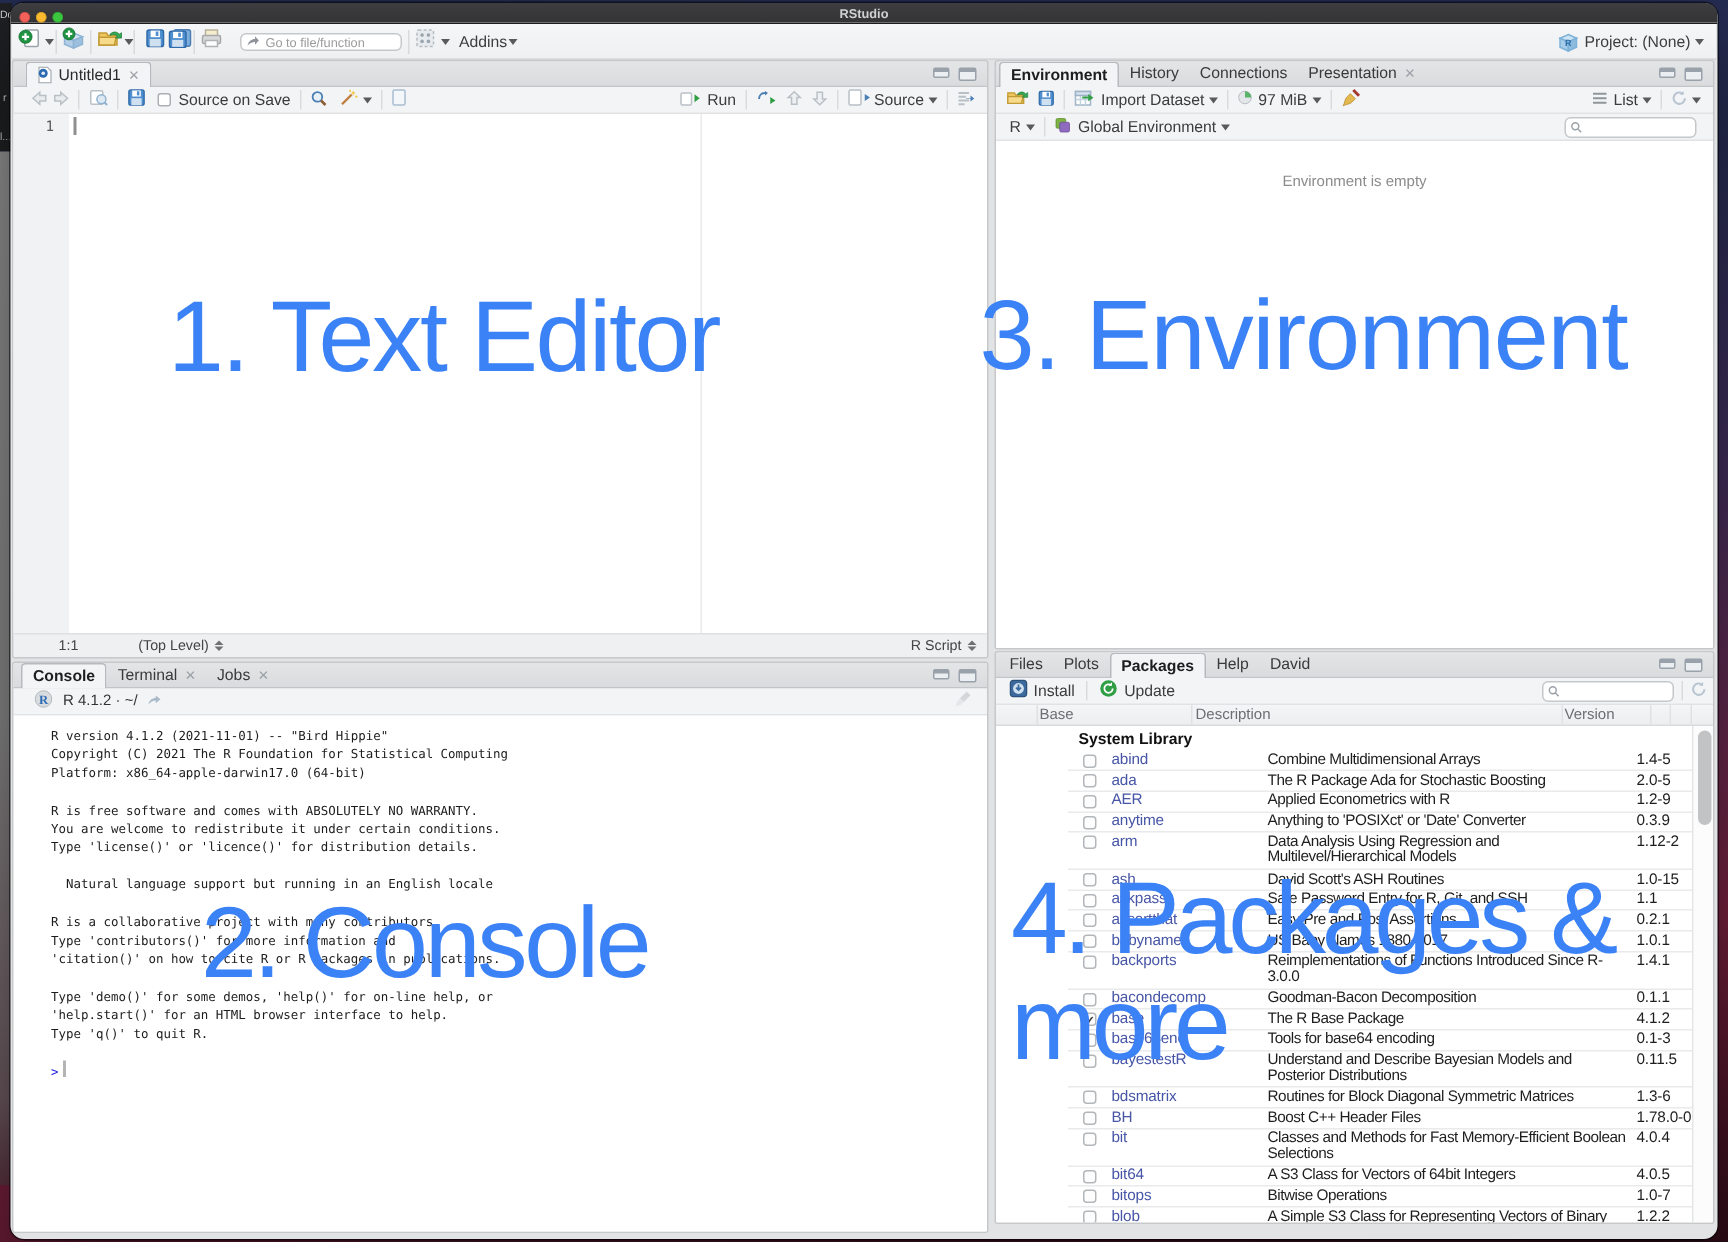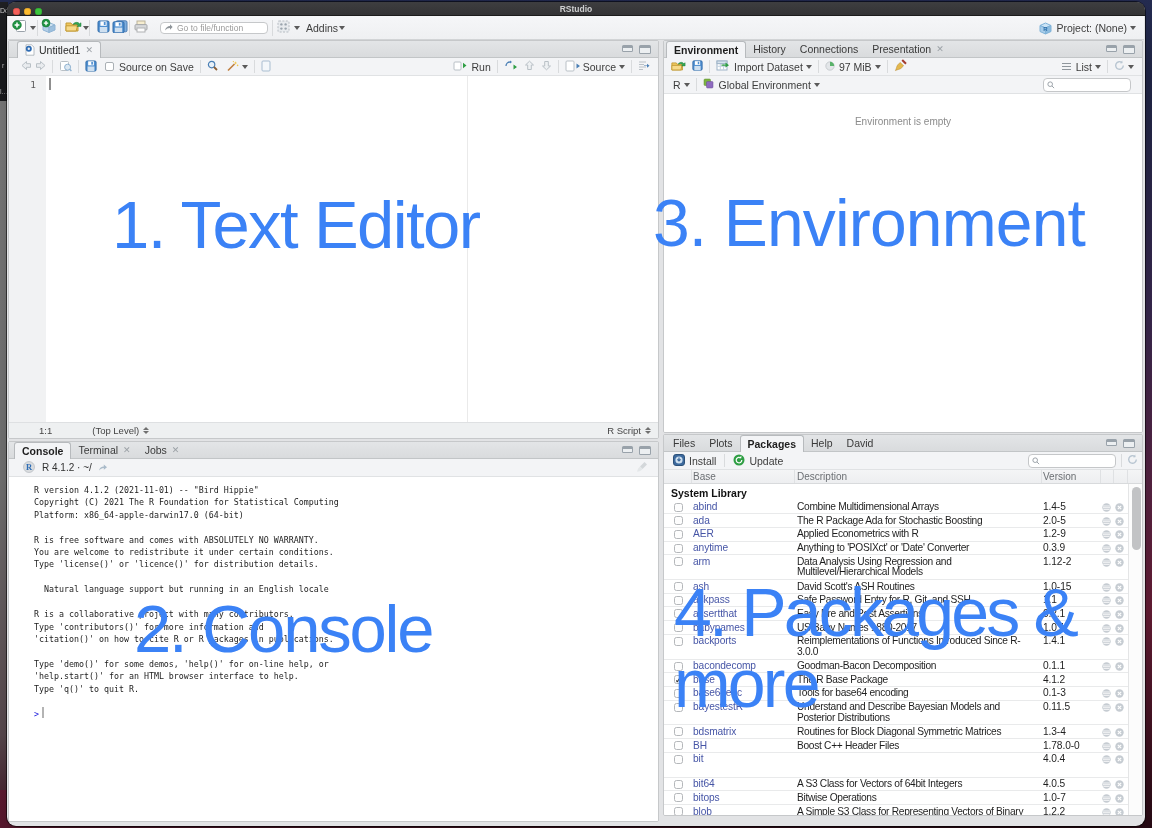--- a/index.html
+++ b/index.html
@@ -120,21 +120,21 @@
     display:flex; align-items:center; padding-left:3px;
   }
 
   
   #pkg-header {
     position:relative; height:14px; background:linear-gradient(#f4f5f6,#edeef0);
     border-bottom:1px solid #d8dadc; font-size:10px; color:#6b6f73;
   }
   #pkg-header span { position:absolute; top:1px; }
   #pkg-header .col-line { position:absolute; top:0; width:1px; height:100%; background:#dfe1e3; }
-  #pkg-body { position:relative; height:331px; background:#fff; overflow:hidden; }
+  #pkg-body { position:relative; height:331px; background:#fff; overflow:hidden;padding-left:48px; }
   #pkg-section { height:16.5px; font-size:10.5px; font-weight:700; color:#111; padding:3px 0 0 7px; }
   .pkg-row { position:relative; border-bottom:1px solid #e9eaeb; width:465px; }
   .pkg-row.h1 { height:13.7px; }
   .pkg-row.h2 { height:24.8px; }
   .pkg-cell { position:absolute; top:1.5px; font-size:10.2px; letter-spacing:-0.1px; line-height:10.6px; color:#1e1e1e; }
   .pkg-check { left:10px; top:2px; width:9px; height:9px; border:1px solid #b4b7ba; border-radius:2.5px; background:#fdfdfd; font-size:8.5px; line-height:8px; text-align:center; color:#3a3a3a; font-weight:700; }
   .pkg-name { left:29px; width:100px; color:#4655a6; }
   .pkg-desc { left:133px; width:246px; letter-spacing:-0.3px; }
   .pkg-desc.split { white-space:nowrap; }
   .pkg-version { left:379px; width:55px; }
@@ -865,21 +865,21 @@
       <svg width="9" height="9" viewBox="0 0 9 9">
                 <circle cx="4.5" cy="4.5" r="4.2" fill="#c6ccd2"></circle>
                 <path d="M2.8 2.8 6.2 6.2M6.2 2.8 2.8 6.2" stroke="#fff" stroke-width="1.1"></path>
               </svg>
     </span>
   </div>
           <div class="pkg-row h1">
     <span class="pkg-cell pkg-check"></span>
     <span class="pkg-cell pkg-name">bdsmatrix</span>
     <span class="pkg-cell pkg-desc">Routines for Block Diagonal Symmetric Matrices</span>
-    <span class="pkg-cell pkg-version">1.3-4</span>
+    <span class="pkg-cell pkg-version">1.3-6</span>
     <span class="pkg-cell pkg-ico pkg-web" style="left:438px">
       <svg width="9" height="9" viewBox="0 0 9 9">
                 <circle cx="4.5" cy="4.5" r="4.2" fill="#c6ccd2"></circle>
                 <path d="M1 3h7M1 4.7h7M1.4 6.4h6.2" stroke="#fff" stroke-width=".8"></path>
               </svg>
     </span>
     <span class="pkg-cell pkg-ico pkg-del" style="left:450.5px">
       <svg width="9" height="9" viewBox="0 0 9 9">
                 <circle cx="4.5" cy="4.5" r="4.2" fill="#c6ccd2"></circle>
                 <path d="M2.8 2.8 6.2 6.2M6.2 2.8 2.8 6.2" stroke="#fff" stroke-width="1.1"></path>
@@ -900,20 +900,21 @@
     <span class="pkg-cell pkg-ico pkg-del" style="left:450.5px">
       <svg width="9" height="9" viewBox="0 0 9 9">
                 <circle cx="4.5" cy="4.5" r="4.2" fill="#c6ccd2"></circle>
                 <path d="M2.8 2.8 6.2 6.2M6.2 2.8 2.8 6.2" stroke="#fff" stroke-width="1.1"></path>
               </svg>
     </span>
   </div>
           <div class="pkg-row h2">
     <span class="pkg-cell pkg-check"></span>
     <span class="pkg-cell pkg-name">bit</span>
+    <span class="pkg-cell pkg-desc split">Classes and Methods for Fast Memory-Efficient Boolean<br>Selections</span>
     <span class="pkg-cell pkg-version">4.0.4</span>
     <span class="pkg-cell pkg-ico pkg-web" style="left:438px">
       <svg width="9" height="9" viewBox="0 0 9 9">
                 <circle cx="4.5" cy="4.5" r="4.2" fill="#c6ccd2"></circle>
                 <path d="M1 3h7M1 4.7h7M1.4 6.4h6.2" stroke="#fff" stroke-width=".8"></path>
               </svg>
     </span>
     <span class="pkg-cell pkg-ico pkg-del" style="left:450.5px">
       <svg width="9" height="9" viewBox="0 0 9 9">
                 <circle cx="4.5" cy="4.5" r="4.2" fill="#c6ccd2"></circle>

